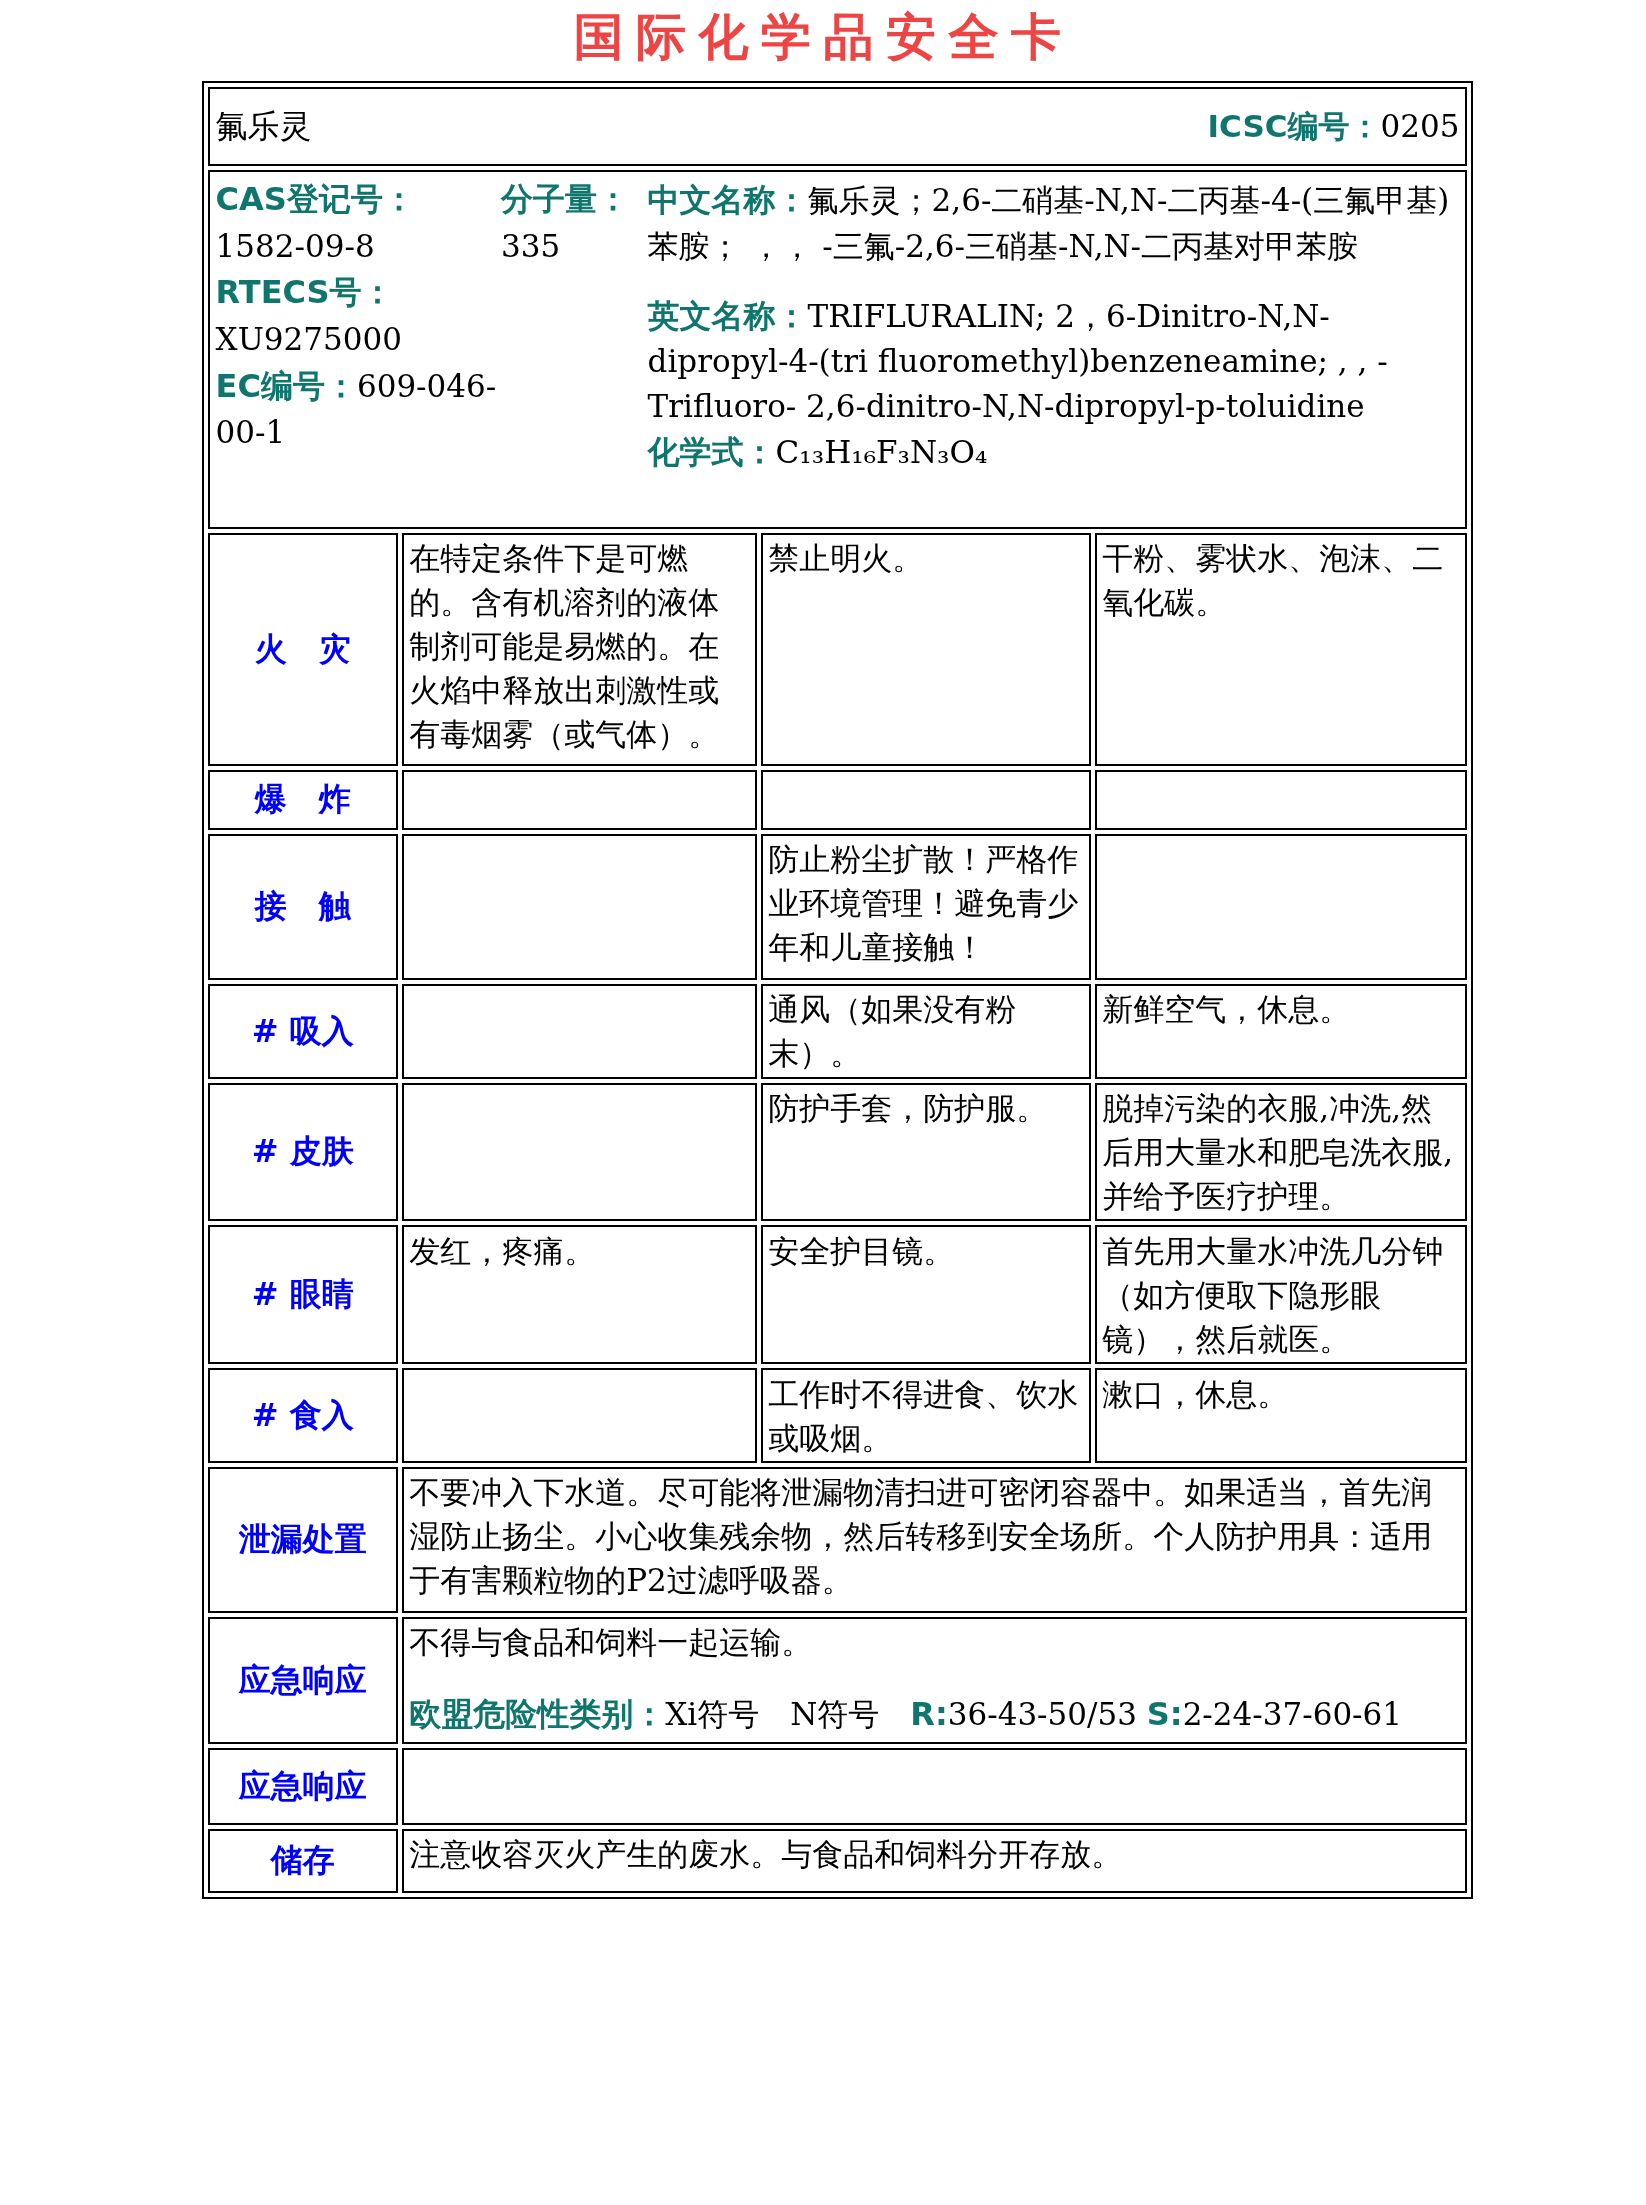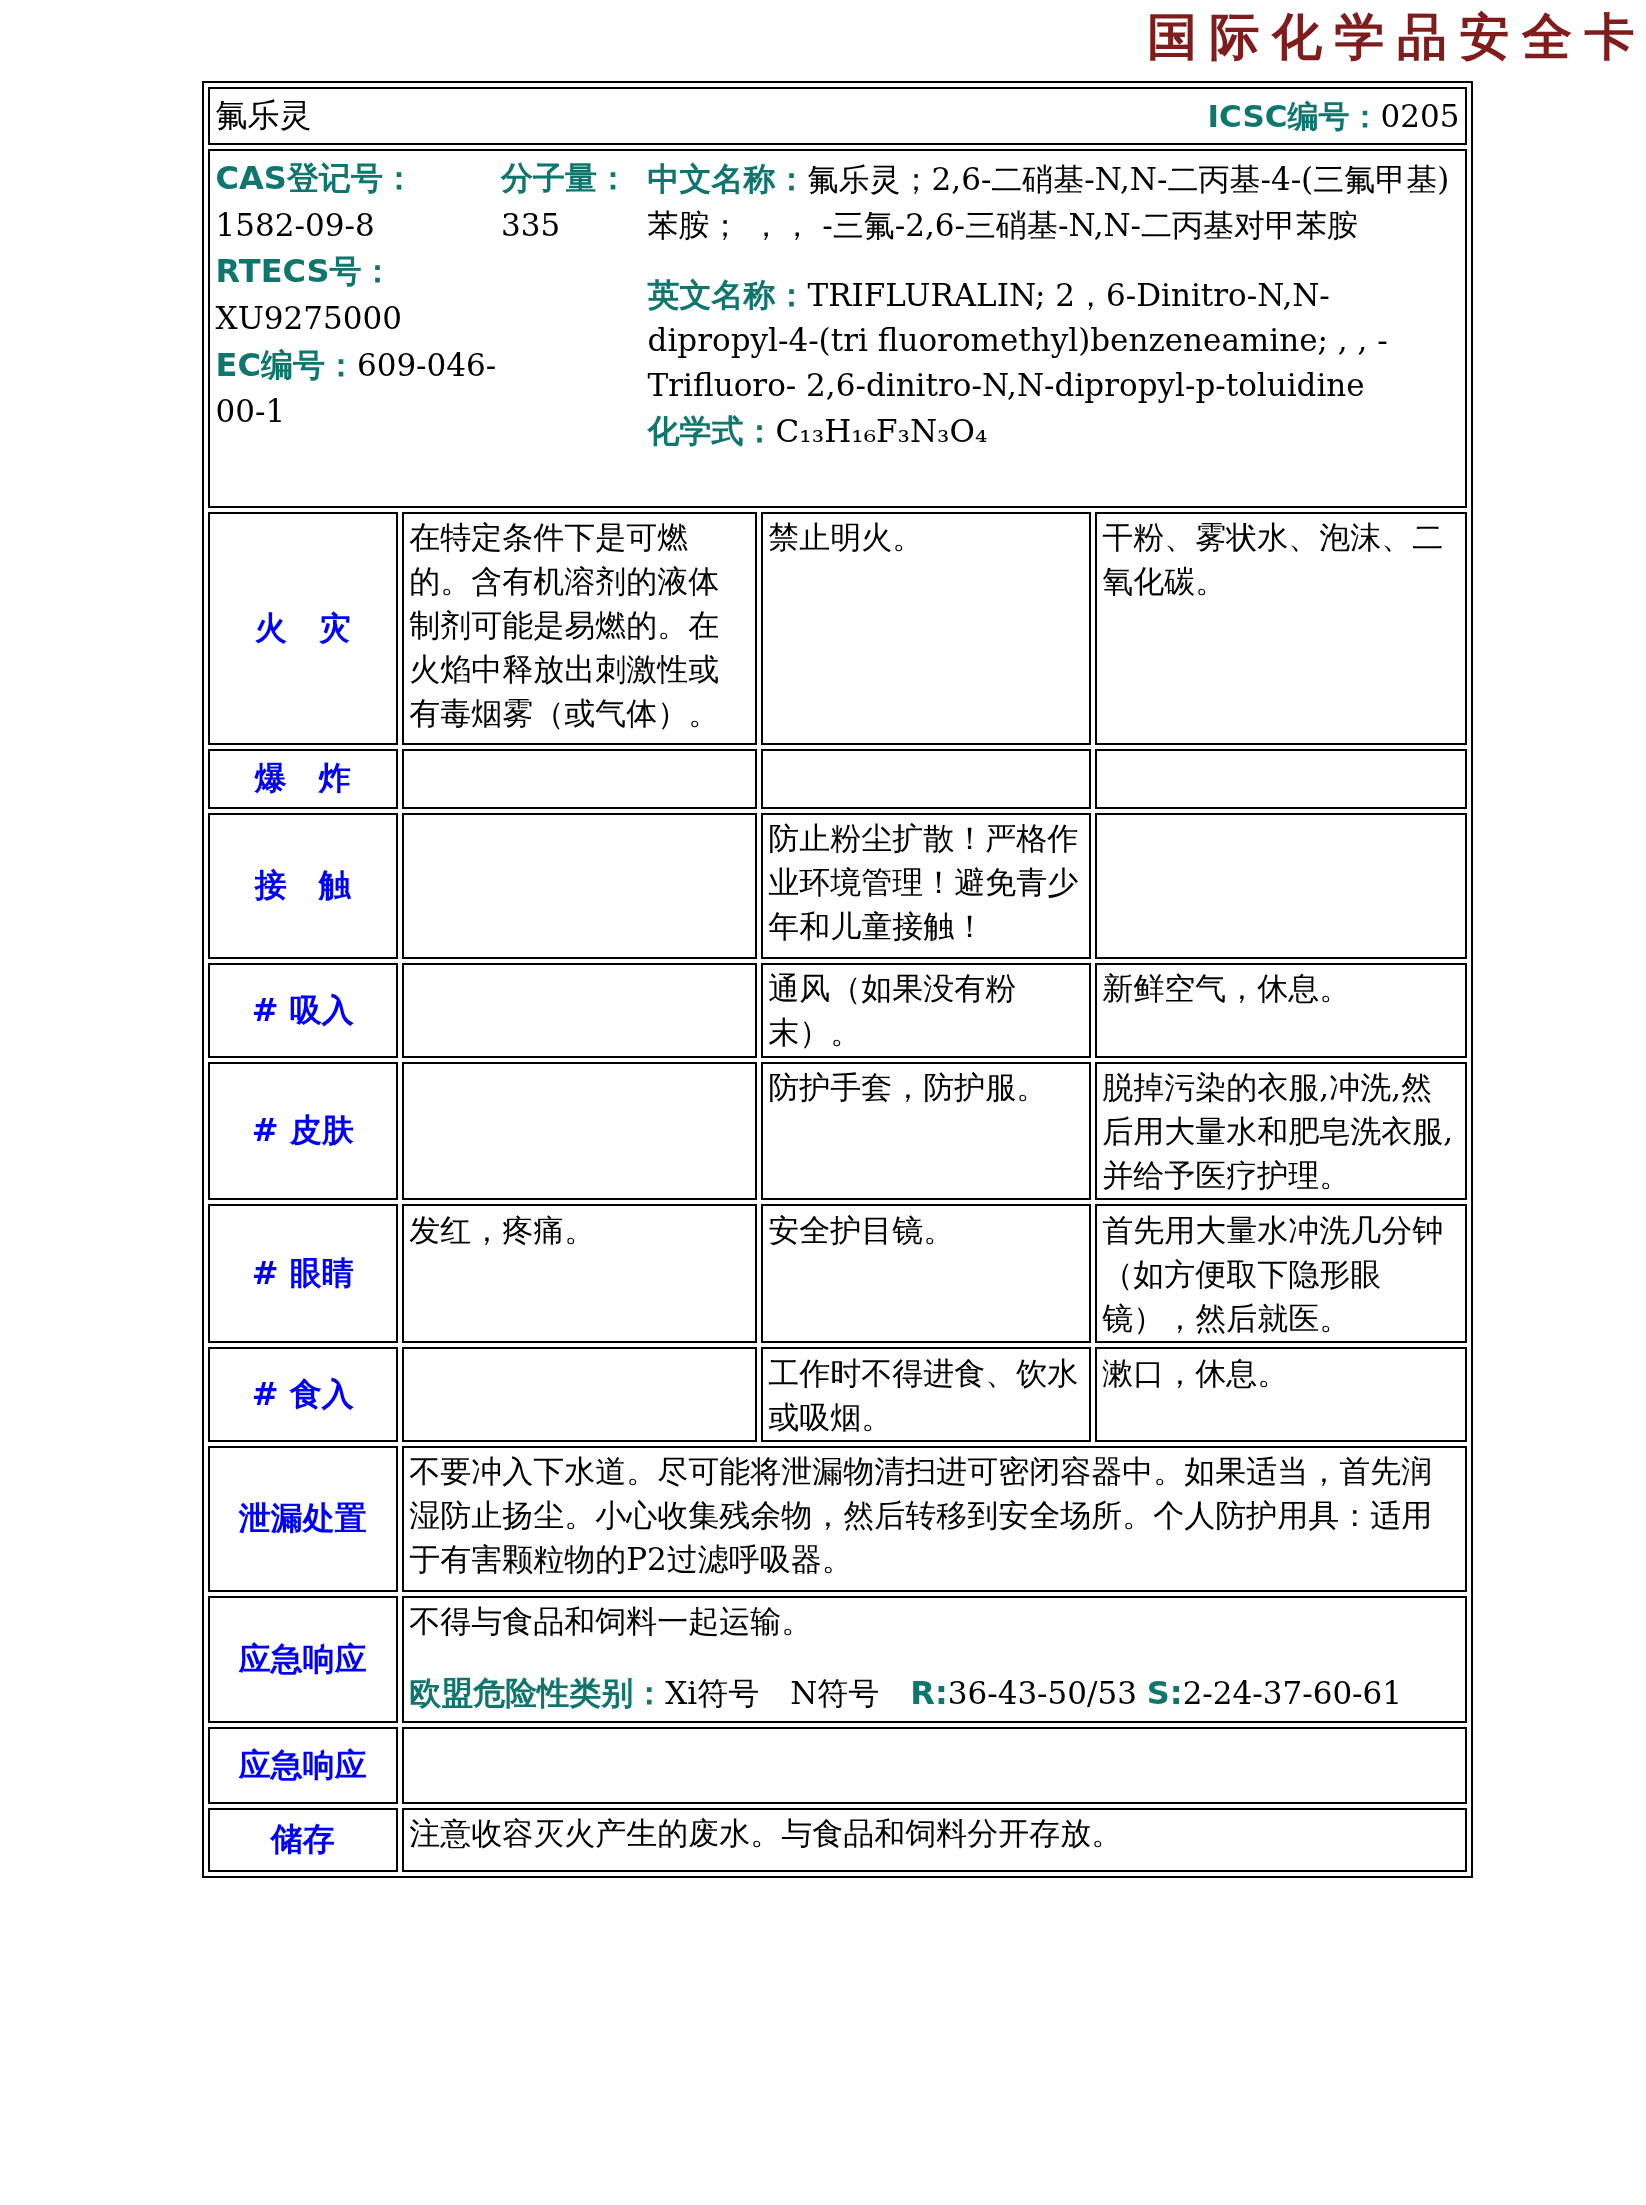--- a/index.html
+++ b/index.html
@@ -2,26 +2,26 @@
 <html style="font-size:11px"><head>
 <meta charset="utf-8">
 <style>
   html,body{margin:0;padding:0;}
   body{
     width:1647px;height:2205px;background:#ffffff;
     font-family:"DejaVu Serif","Liberation Serif",serif;
     color:#000;
   }
   .page-title{
-    text-align:right;
+    text-align:center;
     font-family:"DejaVu Serif","Liberation Serif",serif;
     font-weight:bold;
     font-size:50px;
     letter-spacing:12.5px;
-    color:#7f1d1d;
+    color:#ef4444;
     margin:4.2px 0 9.8px 0;
   }
   table.card{
     margin-left:202px;
     width:1271px;
     table-layout:fixed;
     border-collapse:separate;
     border-spacing:4.2px;
     border:2.8px solid #000;
     background:#fff;
@@ -78,21 +78,21 @@
 
 <table class="card">
   <colgroup>
     <col style="width:189px">
       <col style="width:354px">
       <col style="width:329px">
       <col style="width:371px">
   </colgroup>
 
   <tbody>
-      <tr class="name-row" style="height:58px">
+      <tr class="name-row" style="height:79px">
     <td colspan="4">
       <div class="name-flex">
         <span class="subst-name v">氟乐灵</span>
         <span class="icsc"><span class="lbl">ICSC编号：</span><span class="v">0205</span></span>
       </div>
     </td>
   </tr>
 
   <tr>
     <td colspan="4">

